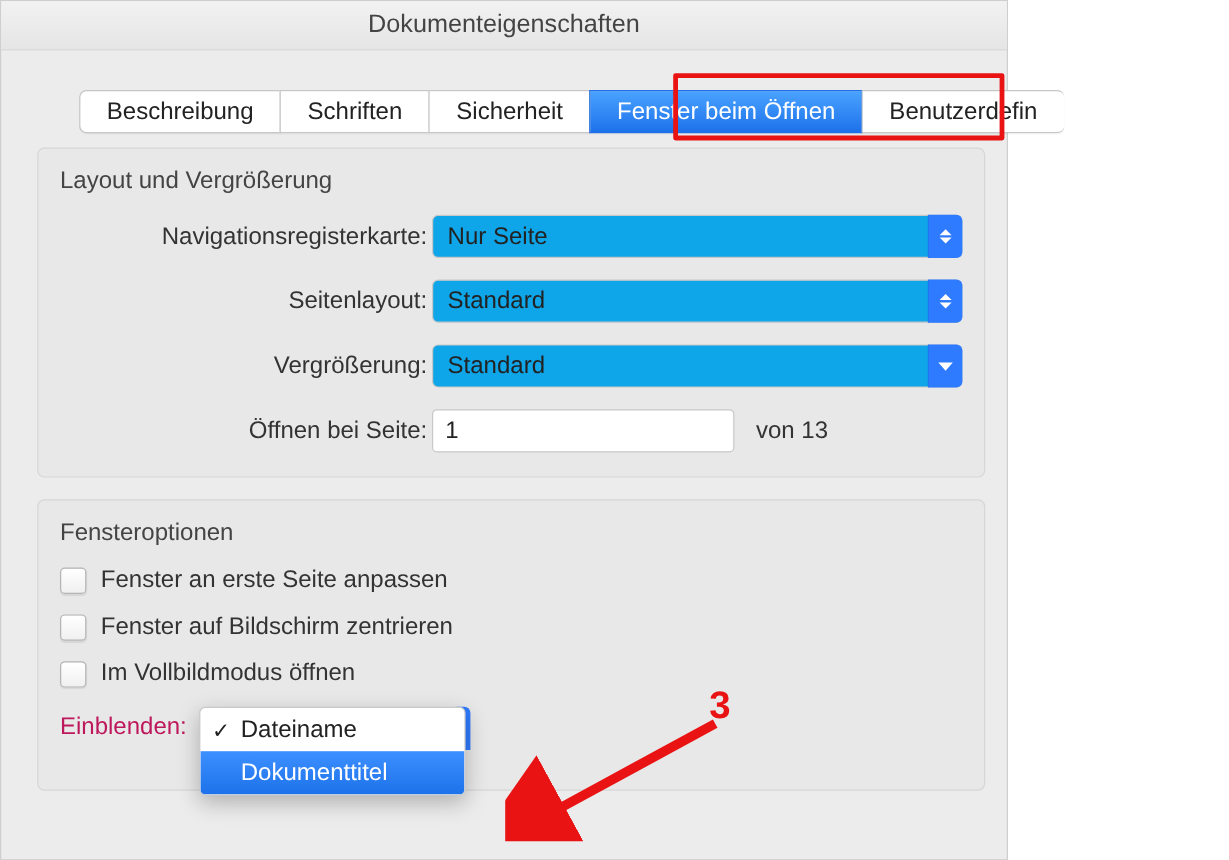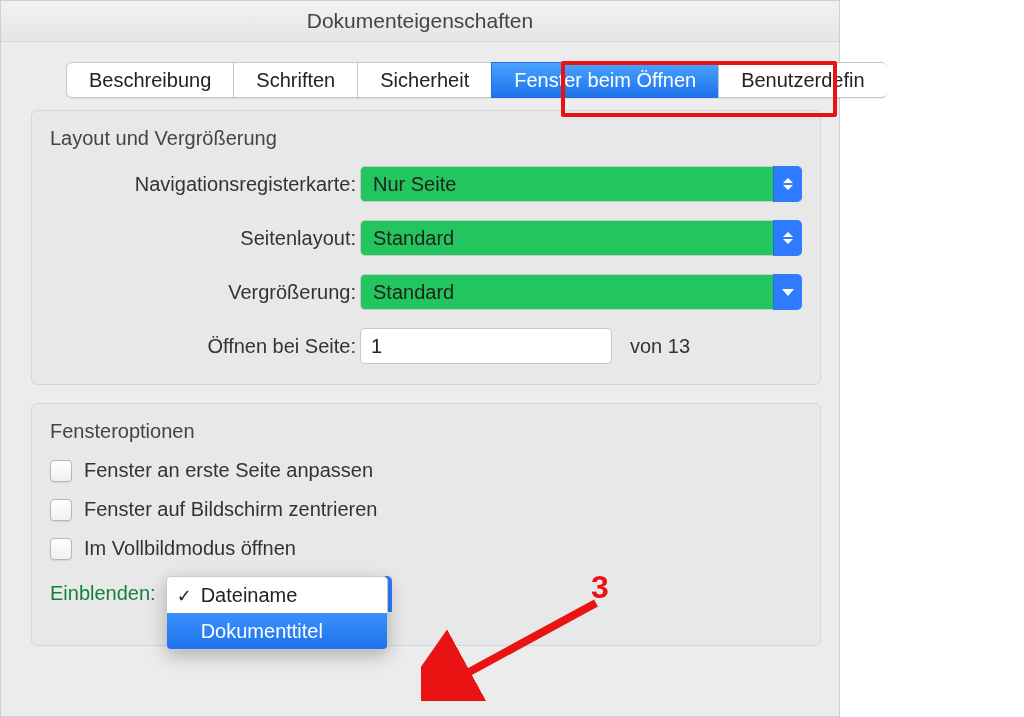--- a/index.html
+++ b/index.html
@@ -1,45 +1,45 @@
 <!DOCTYPE html>
 <html><head>
 <meta charset="utf-8">
 <style>
   html,body{margin:0;padding:0;width:1024px;height:717px;background:#fff;font-family:-apple-system,Helvetica,Arial,sans-serif;overflow:hidden}
   .window{width:840px;height:717px;background:#ececec;border:1px solid #cfcfcf;box-sizing:border-box;position:relative}
   .titlebar{height:40px;display:flex;align-items:center;justify-content:center;font-size:21px;color:#444;border-bottom:1px solid #d7d7d7;background:linear-gradient(#f2f2f2,#e5e5e5)}
   .body{padding:20px 18px 0 30px}
-  .tabs{display:flex;align-items:flex-start;margin:0 0 12px 35px}
+  .tabs{display:flex;align-items:flex-start;margin:13px 0 12px 35px}
   .tab{height:34px;padding:0 22px;display:flex;align-items:center;font-size:20px;color:#222;background:#fff;border:1px solid #c6c6c6;margin-left:-1px;white-space:nowrap;box-shadow:0 1px 0 rgba(0,0,0,.05)}
   .tab:first-child{border-top-left-radius:6px;border-bottom-left-radius:6px;margin-left:0}
   .tab.active{background:linear-gradient(#4aa2ff,#1d72ea);color:#fff;border-color:#1e6fe6}
   .tab.last{border-top-right-radius:6px;border-bottom-right-radius:6px;border-right:none}
   .group{border:1px solid #d6d6d6;border-radius:6px;background:#e8e8e8;padding:16px 18px 20px 18px;margin-bottom:18px}
   .group-title{font-size:20px;color:#444;margin:0 0 16px 0}
   .row{display:flex;align-items:center;margin-bottom:18px}
   .row:last-child{margin-bottom:0}
   .lbl{width:310px;text-align:right;padding-right:4px;font-size:20px;color:#333;box-sizing:border-box}
   .ctrl{flex:1;display:flex;align-items:center}
   .select{position:relative;flex:1;max-width:575px}
-  .select-box{height:34px;background:#22c55e;border:1px solid #c8c8c8;border-radius:5px;display:flex;align-items:center;padding:0 36px 0 12px;font-size:20px;color:#222}
+  .select-box{height:34px;background:#0ea5e9;border:1px solid #c8c8c8;border-radius:5px;display:flex;align-items:center;padding:0 36px 0 12px;font-size:20px;color:#222}
   .select-arrows{position:absolute;right:0;top:0;width:28px;height:100%;background:#2f7bff;border-left:1px solid #1e6fe6;border-top-right-radius:5px;border-bottom-right-radius:5px;display:flex;flex-direction:column;align-items:center;justify-content:center}
   .select-arrows .a{width:0;height:0;border-left:5px solid transparent;border-right:5px solid transparent}
   .select-arrows .up{border-bottom:5px solid #fff;margin-bottom:2px}
   .select-arrows .dn{border-top:5px solid #fff}
   .combo-arrow{position:absolute;right:0;top:0;width:28px;height:100%;background:#2f7bff;border-left:1px solid #1e6fe6;border-top-right-radius:5px;border-bottom-right-radius:5px;display:flex;align-items:center;justify-content:center}
   .combo-arrow .dn{width:0;height:0;border-left:6px solid transparent;border-right:6px solid transparent;border-top:7px solid #fff}
   .input{height:34px;width:230px;background:#fff;border:1px solid #c8c8c8;border-radius:4px;padding:0 10px;font-size:20px;color:#222;display:flex;align-items:center}
   .suffix{margin-left:18px;font-size:20px;color:#333}
   .check-row{display:flex;align-items:center;margin-bottom:16px}
   .check-row:last-of-type{margin-bottom:16px}
   .cb{width:20px;height:20px;border:1px solid #b5b5b5;border-radius:4px;background:linear-gradient(#fff,#f0f0f0);margin-right:12px;box-shadow:0 1px 1px rgba(0,0,0,.08)}
   .cb-label{font-size:20px;color:#333}
   .einblenden-row{display:flex;align-items:flex-start}
-  .ein-label{font-size:20px;color:#15803d;padding-top:6px;margin-right:10px}
+  .ein-label{font-size:20px;color:#be185d;padding-top:6px;margin-right:10px}
   .dropdown-open{position:relative;width:220px}
   .dd-bg{position:absolute;left:0;top:0;width:220px;height:72px;background:#fff;border:1px solid #c9c9c9;border-radius:5px;box-shadow:0 6px 18px rgba(0,0,0,.25);overflow:hidden}
   .dd-opt{height:36px;display:flex;align-items:center;padding:0 12px 0 34px;font-size:20px;position:relative;color:#222}
   .dd-opt.sel{background:linear-gradient(#3d90ff,#1d72ea);color:#fff}
   .dd-check{position:absolute;left:10px;top:8px;font-size:18px;color:#222}
   .dd-side{position:absolute;left:214px;top:0;width:12px;height:36px;background:#2f7bff;border-top-right-radius:5px}
   .annot-box{position:absolute;border:4px solid #e91313;border-radius:2px;pointer-events:none}
   .annot-num{position:absolute;font-size:32px;font-weight:700;color:#e91313}
   .arrow-svg{position:absolute;pointer-events:none}
 </style>

